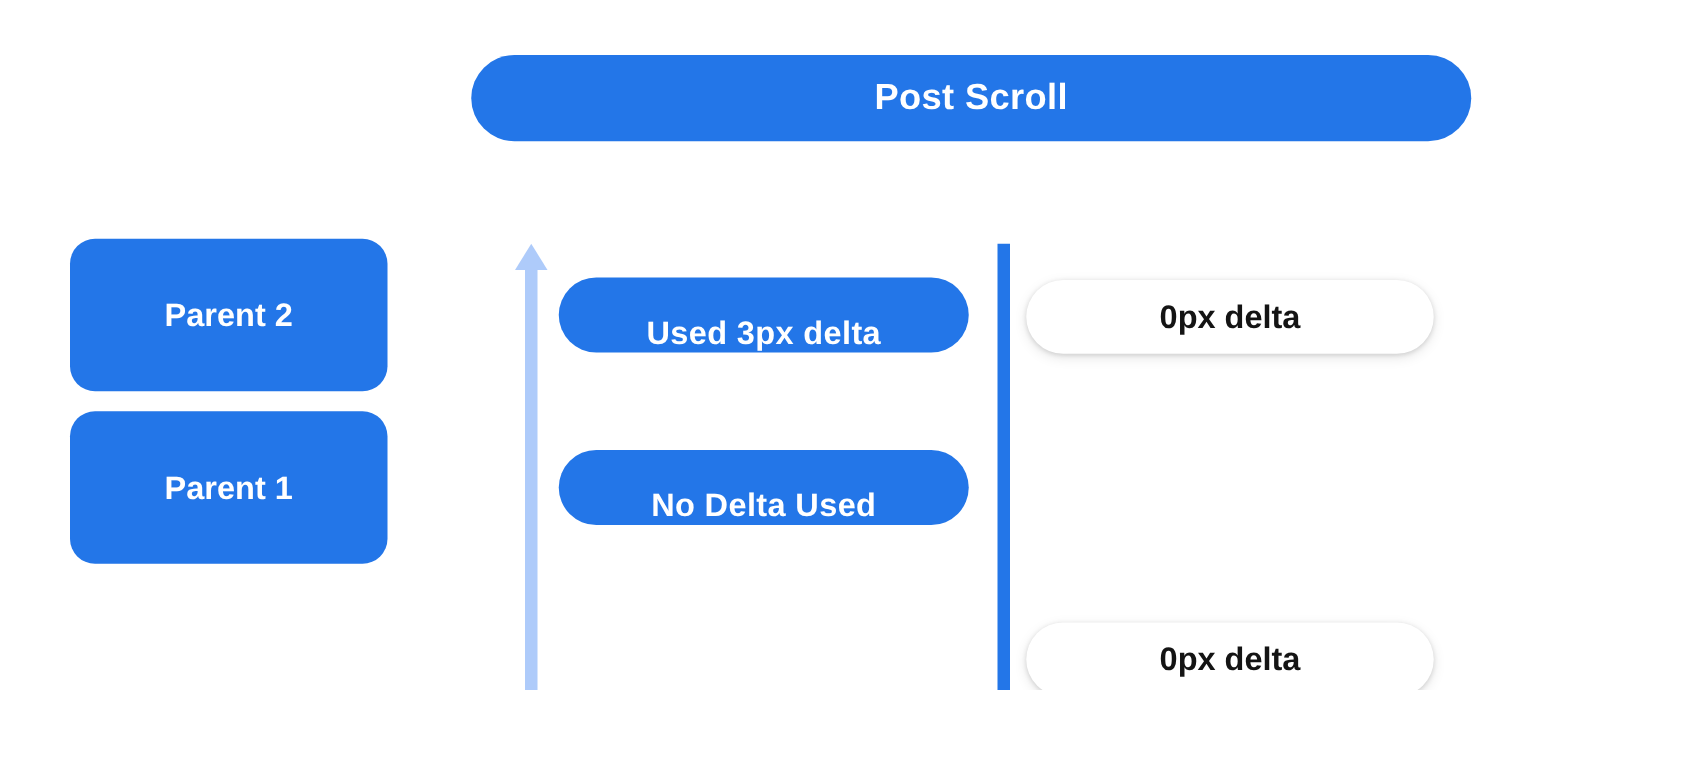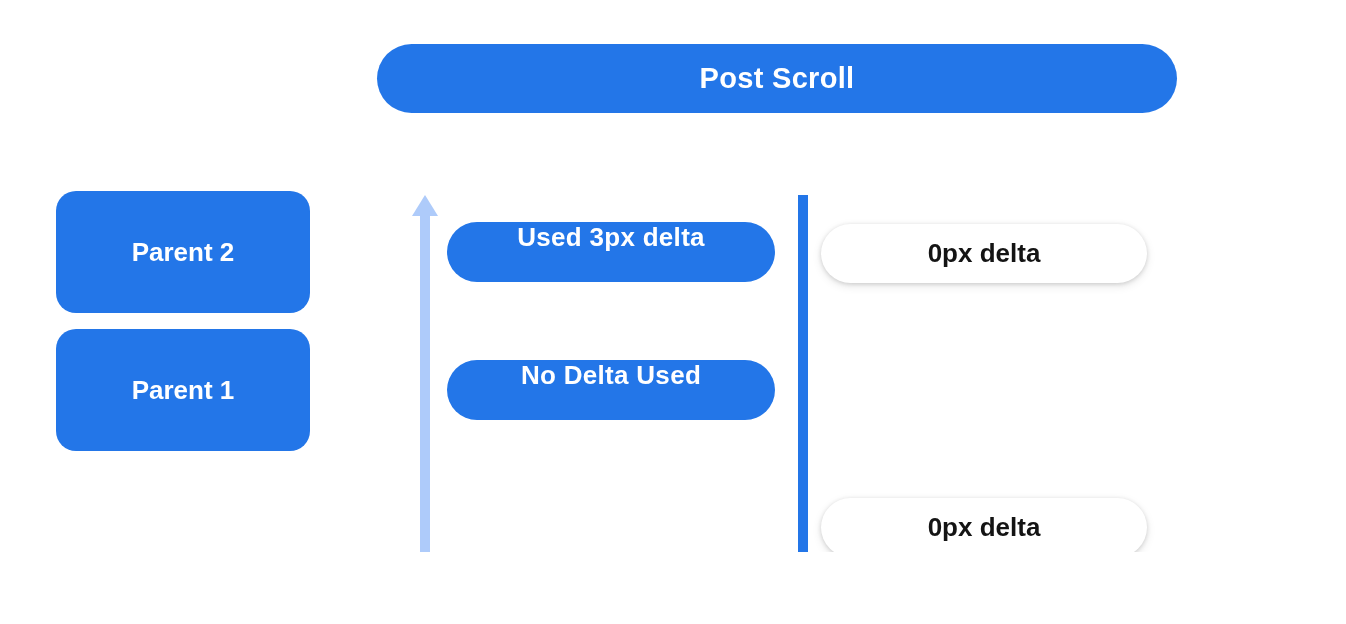--- a/index.html
+++ b/index.html
@@ -62,21 +62,21 @@
     font-size: 27px;
   }
 
   
   .mid-pill {
     position: absolute;
     left: 447px;
     width: 328px; height: 60px;
     background: var(--primary-blue);
     border-radius: 30px;
-    display: flex; align-items: flex-start; justify-content: center;
+    display: flex; align-items: flex-end; justify-content: center;
     color: var(--pill-text-light);
     font-size: 26px; font-weight: 700;
     letter-spacing: 0.3px;
   }
   .mid-pill-0 { top: 222px; }
   .mid-pill-1 { top: 360px; }
 
   
   .white-pill {
     position: absolute;

